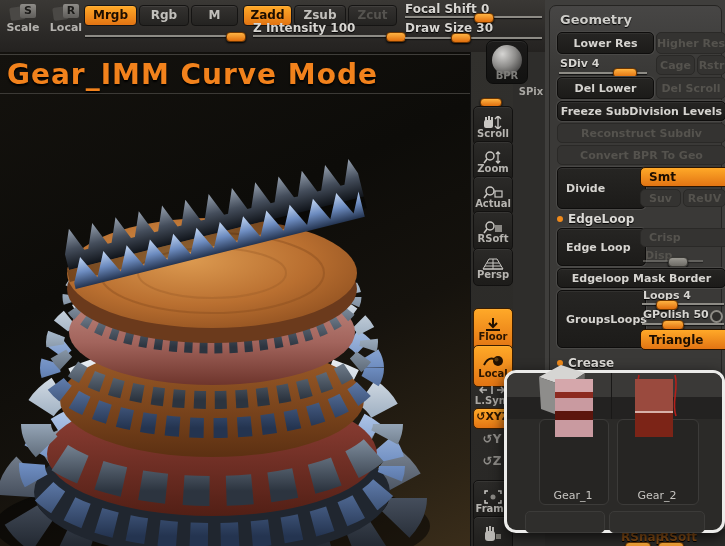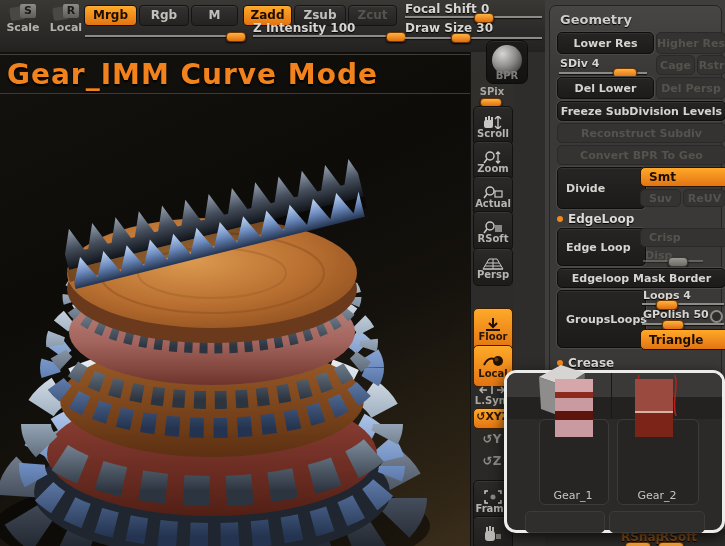--- a/index.html
+++ b/index.html
@@ -201,21 +201,21 @@
       </g>
     </svg>
 
     <div class="canvas-title">Gear_IMM Curve Mode</div>
     <div class="canvas-underline"></div>
   </div>
 
   <div class="gapstrip"></div>
   <div class="iconcol">
 
-    <div class="sflat" style="top:34px;">SPix</div>
+    <div class="sflat" style="top:34px;margin-left:39px;">SPix</div>
     <div class="handle" style="left:9px;top:46px;width:20px;height:7px;"></div>
 
     <div class="sbtn" style="top:54px;height:30px;">
       <svg class="icon-svg" width="20" height="13" viewBox="0 0 20 13">
         <rect x="1" y="4" width="9" height="8" rx="2" fill="#c9c7c3"></rect>
         <rect x="2" y="1" width="2" height="5" fill="#c9c7c3"></rect>
           <rect x="5" y="0" width="2" height="6" fill="#c9c7c3"></rect>
           <rect x="8" y="1" width="2" height="5" fill="#c9c7c3"></rect>
         <path d="M15,0 L15,13 M12,3 L15,0 L18,3 M12,10 L15,13 L18,10" stroke="#c9c7c3" stroke-width="1.4" fill="none"></path>
       </svg>
@@ -333,21 +333,21 @@
           <span>Cage</span>
         </div>
       <div class="pbtn off" style="left:147px;top:49px;width:27px;height:18px;">
           <span>Rstr</span>
         </div>
 
       <div class="pbtn" style="left:7px;top:71px;width:95px;height:20px;">
           <span>Del Lower</span>
         </div>
       <div class="pbtn off" style="left:106px;top:71px;width:68px;height:20px;">
-          <span>Del Persp</span>
+          <span>Del Scroll</span>
         </div>
 
       <div class="pbtn" style="left:7px;top:95px;width:167px;height:18px;">
           <span>Freeze SubDivision Levels</span>
         </div>
       <div class="pbtn off" style="left:7px;top:117px;width:167px;height:18px;">
           <span>Reconstruct Subdiv</span>
         </div>
       <div class="pbtn off" style="left:7px;top:139px;width:167px;height:18px;">
           <span>Convert BPR To Geo</span>

